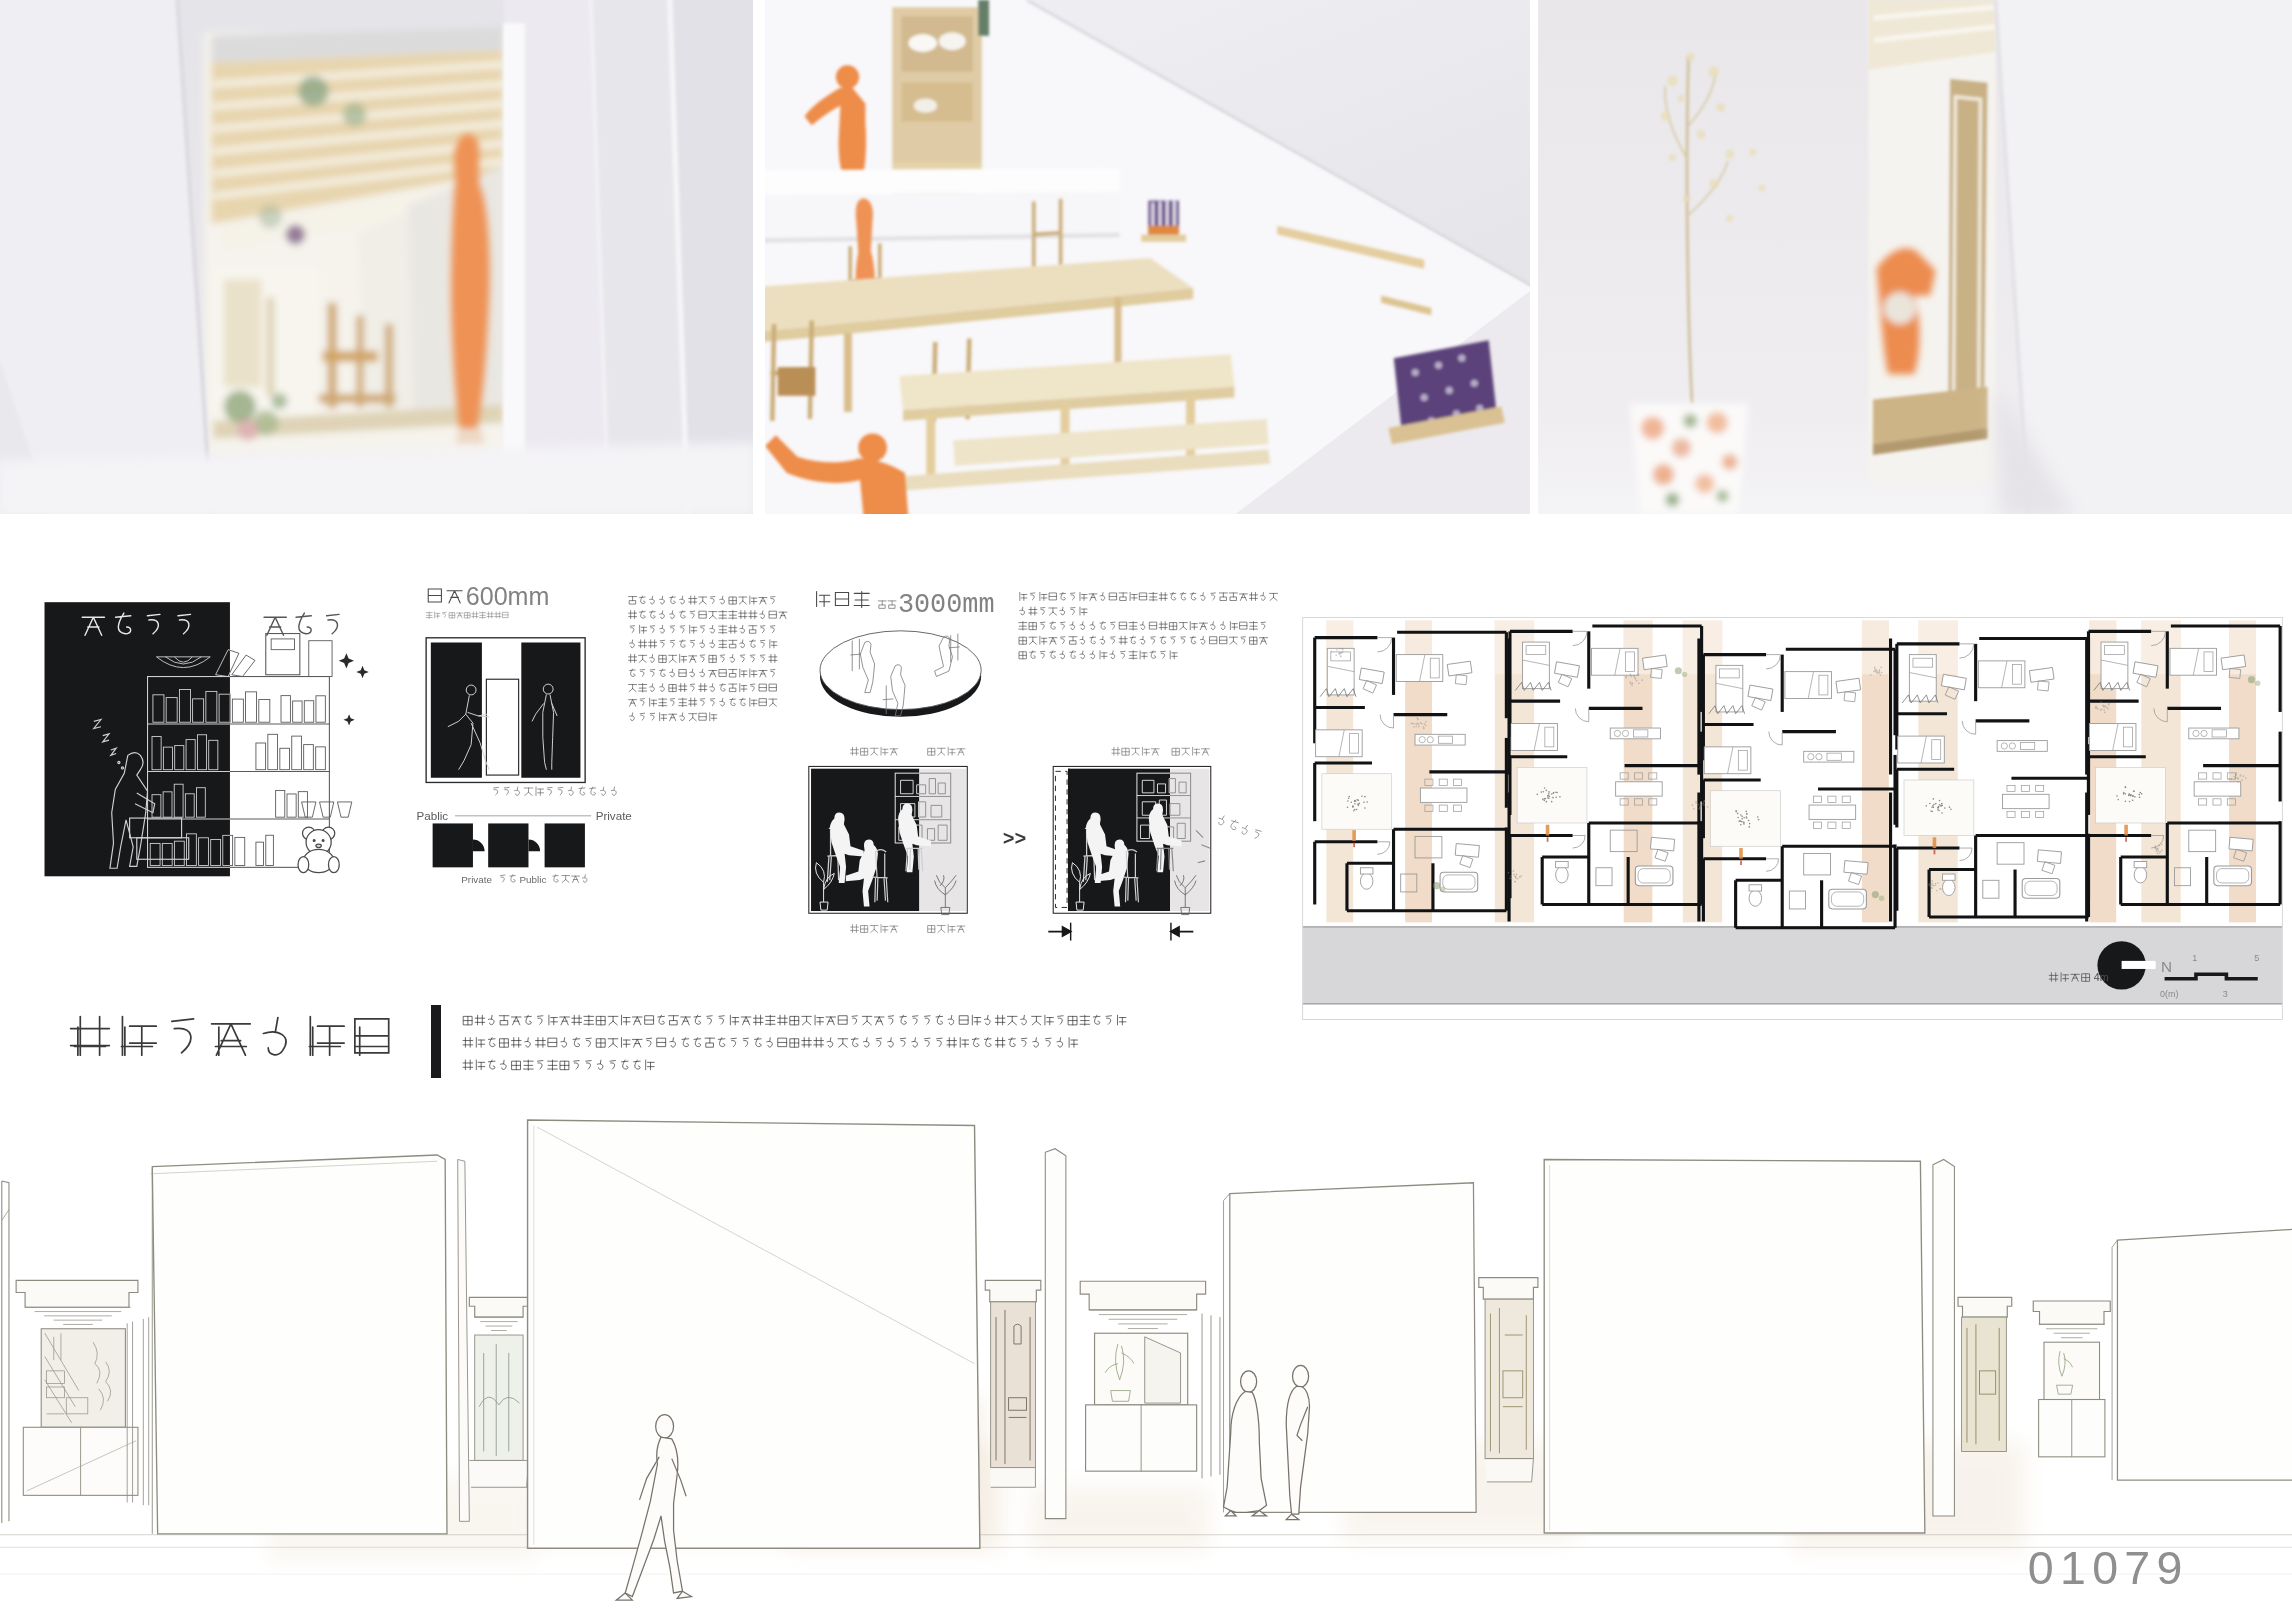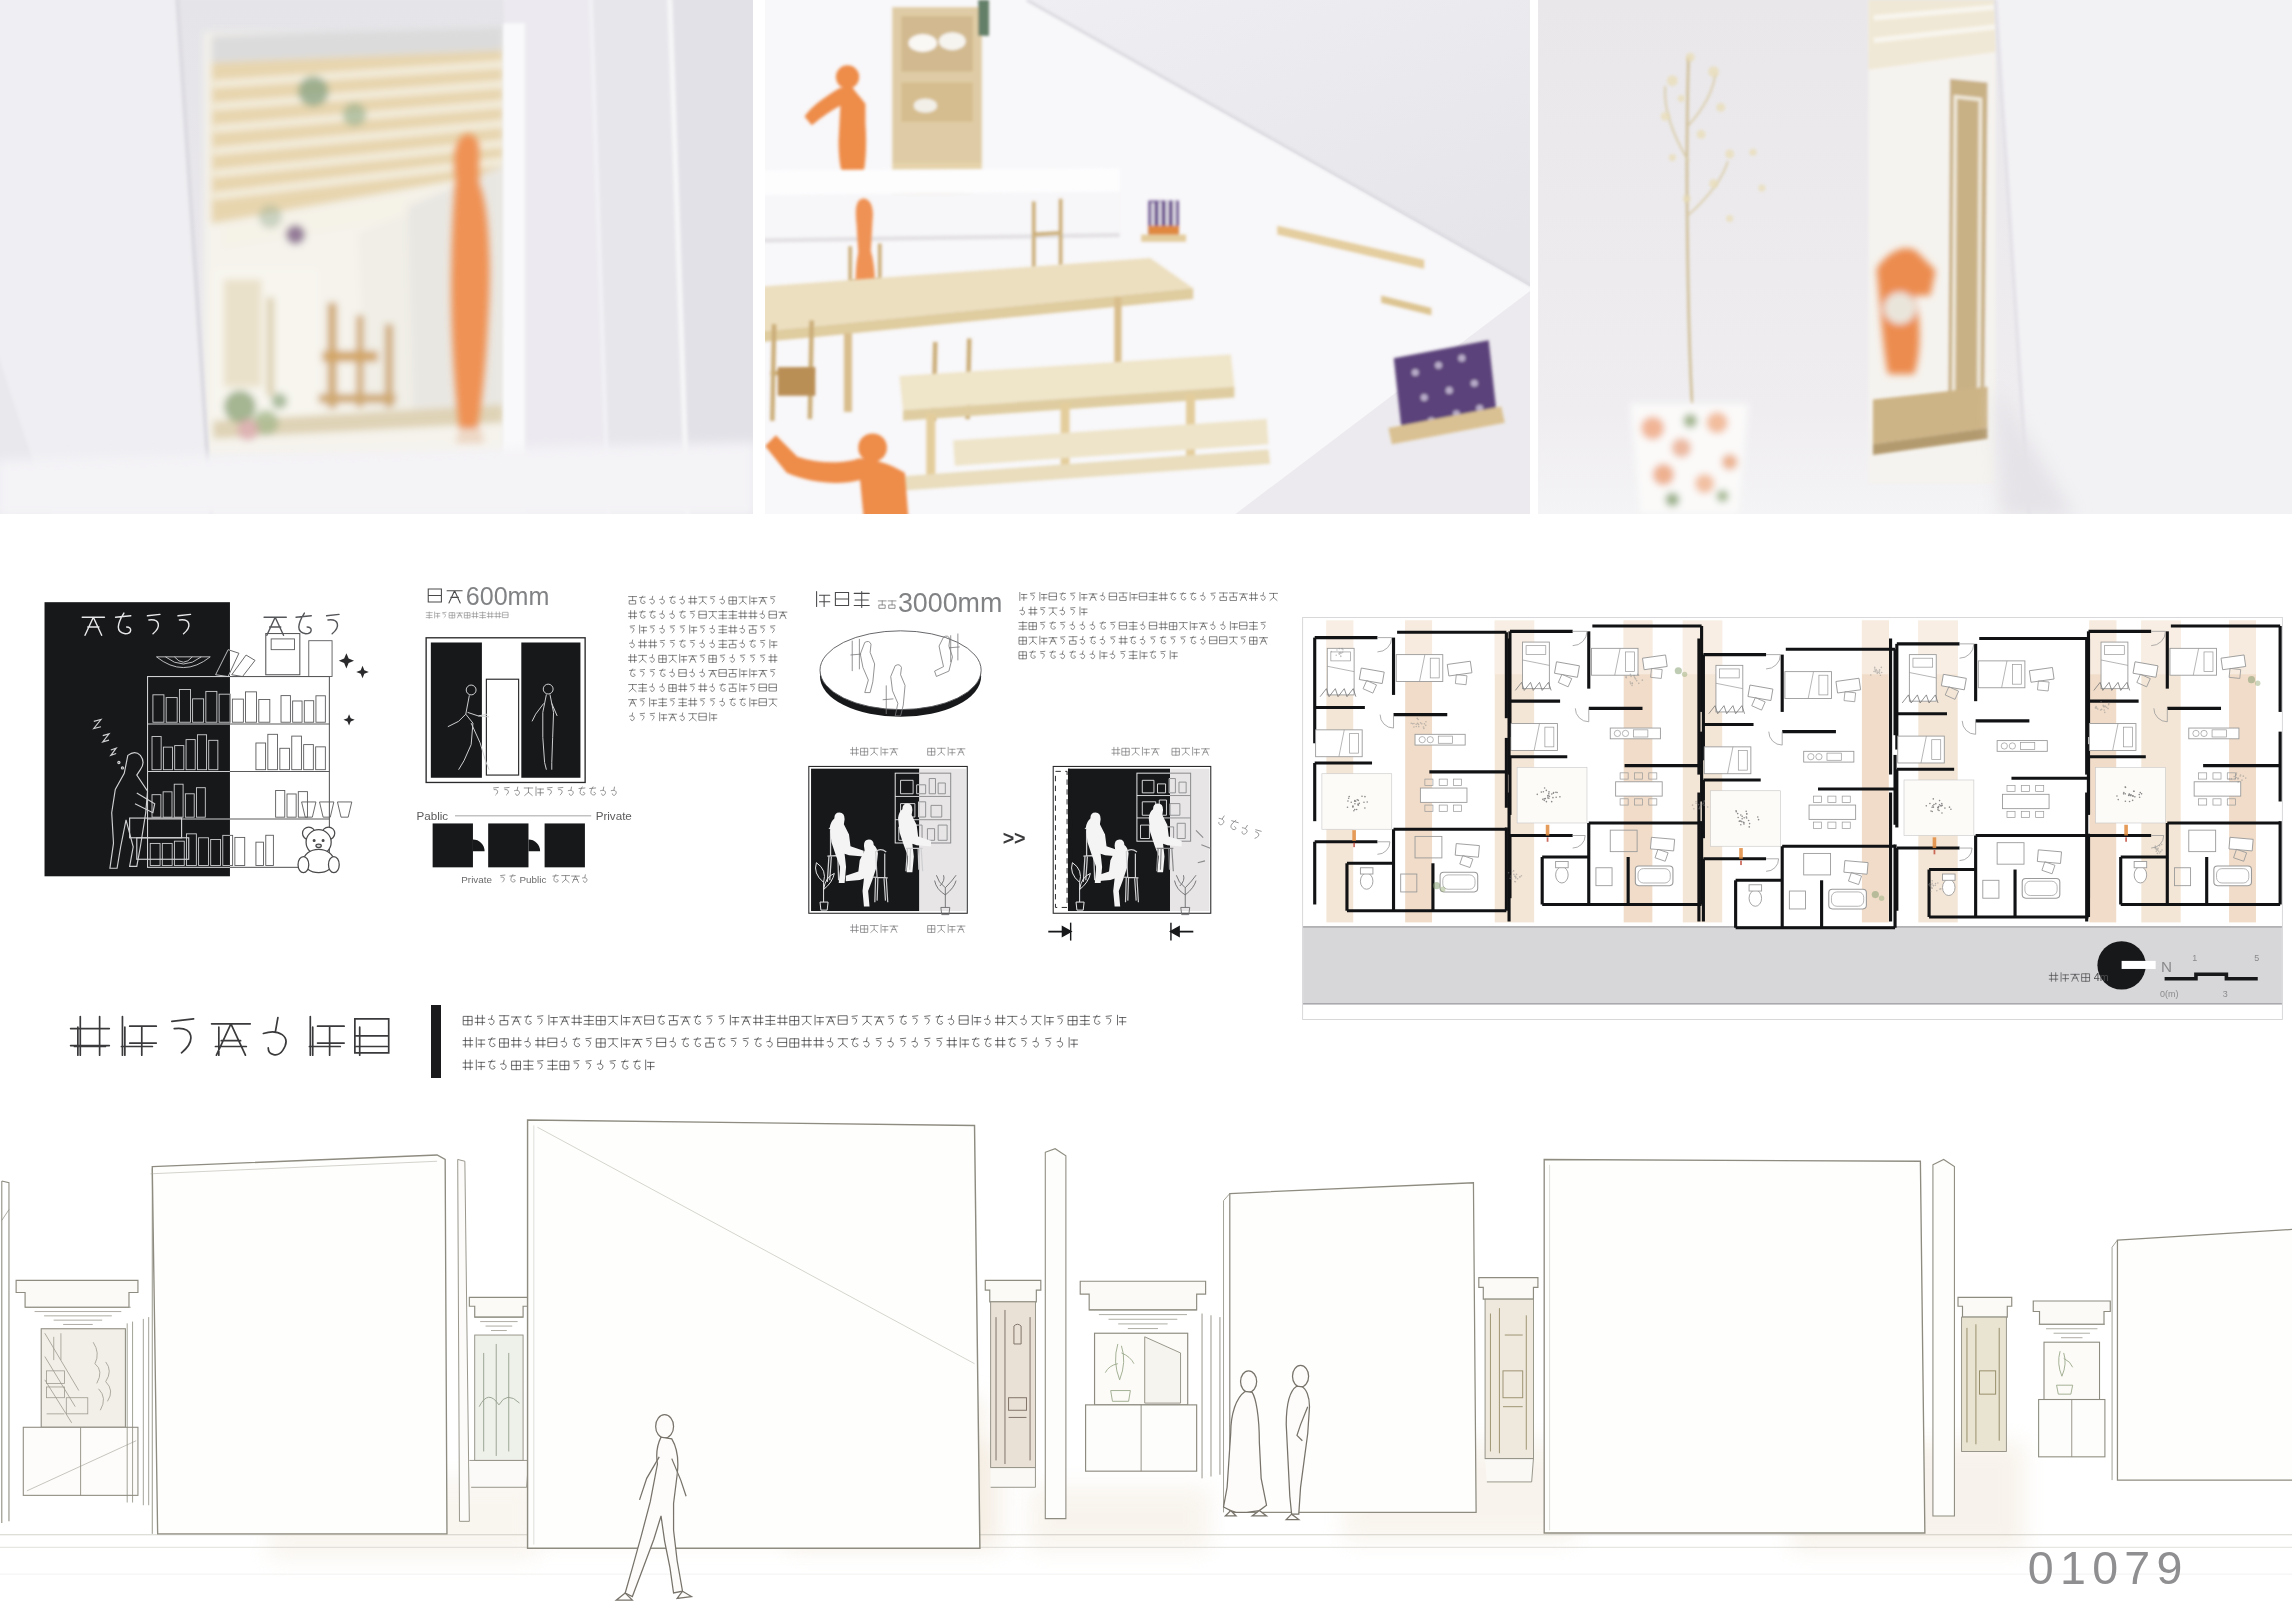--- a/index.html
+++ b/index.html
@@ -447,21 +447,21 @@
         <path d="M8.8 43.8 L13.8 43.3 M9.4 45.5 C 13.8 45.0, 14.4 48.3, 11.0 51.1 M19.4 42.7 L19.4 51.7 M21.1 45.0 L27.3 45.0 M21.1 48.9 L27.3 48.9 M23.9 45.0 L23.9 51.7 M31.2 43.8 L36.2 43.3 M31.8 45.5 C 36.2 45.0, 36.8 48.3, 33.4 51.1 M45.2 42.9 L44.6 46.1 M41.8 46.6 C 45.2 45.5, 48.6 47.2, 46.3 50.6 C 45.2 52.2, 43.0 51.7, 43.0 50.0 M53.6 43.8 L58.6 43.3 M54.2 45.5 C 58.6 45.0, 59.2 48.3, 55.8 51.1 M64.8 43.8 L69.8 43.3 M65.4 45.5 C 69.8 45.0, 70.4 48.3, 67.0 51.1 M75.4 42.7 L75.4 51.7 M77.1 45.0 L83.3 45.0 M77.1 48.9 L83.3 48.9 M79.9 45.0 L79.9 51.7 M87.2 43.8 L92.2 43.3 M87.8 45.5 C 92.2 45.0, 92.8 48.3, 89.4 51.1 M101.2 42.9 L100.6 46.1 M97.8 46.6 C 101.2 45.5, 104.6 47.2, 102.3 50.6 C 101.2 52.2, 99.0 51.7, 99.0 50.0 M107.9 43.8 L116.9 43.8 M108.5 47.8 L116.3 47.8 M107.9 51.1 L116.9 51.1 M112.4 42.7 L112.4 52.2 M121.4 42.7 L121.4 51.7 M125.8 42.7 L125.8 51.7 M119.1 45.5 L128.1 45.5 M119.1 49.4 L128.1 49.4 M134.8 42.9 L134.2 46.1 M131.4 46.6 C 134.8 45.5, 138.2 47.2, 135.9 50.6 C 134.8 52.2, 132.6 51.7, 132.6 50.0 M141.5 43.3 L150.5 43.3 M146.0 43.3 L146.0 47.8 M142.6 47.8 L149.4 47.8 L149.4 51.7 L142.6 51.7 Z M154.4 43.8 L159.4 43.3 M155.0 45.5 C 159.4 45.0, 160.0 48.3, 156.6 51.1 M165.6 43.8 L170.6 43.3 M166.2 45.5 C 170.6 45.0, 171.2 48.3, 167.8 51.1" stroke="#414143" stroke-width="0.7" fill="none" stroke-linecap="round"></path>
         <path d="M11.6 59.2 L11.0 62.4 M8.2 62.9 C 11.6 61.8, 15.0 63.5, 12.7 66.9 C 11.6 68.5, 9.4 68.0, 9.4 66.3 M20.6 59.0 L20.6 68.0 M25.0 59.0 L25.0 68.0 M18.3 61.8 L27.3 61.8 M18.3 65.7 L27.3 65.7 M31.8 59.0 L31.8 68.0 M36.2 59.0 L36.2 68.0 M29.5 61.8 L38.5 61.8 M29.5 65.7 L38.5 65.7 M42.4 60.1 L47.4 59.6 M43.0 61.8 C 47.4 61.3, 48.0 64.6, 44.6 67.4 M53.6 60.1 L58.6 59.6 M54.2 61.8 C 58.6 61.3, 59.2 64.6, 55.8 67.4 M64.2 60.7 L70.4 60.1 M67.6 59.0 C 64.8 63.5, 64.2 66.9, 68.2 67.4 C 71.0 67.4, 71.0 64.6, 68.7 64.6 M76.0 60.1 L81.0 59.6 M76.6 61.8 C 81.0 61.3, 81.6 64.6, 78.2 67.4 M90.0 59.2 L89.4 62.4 M86.6 62.9 C 90.0 61.8, 93.4 63.5, 91.1 66.9 C 90.0 68.5, 87.8 68.0, 87.8 66.3 M101.2 59.2 L100.6 62.4 M97.8 62.9 C 101.2 61.8, 104.6 63.5, 102.3 66.9 C 101.2 68.5, 99.0 68.0, 99.0 66.3 M107.9 60.1 L116.9 60.1 M108.5 64.1 L116.3 64.1 M107.9 67.4 L116.9 67.4 M112.4 59.0 L112.4 68.5 M119.1 59.6 L128.1 59.6 M123.6 59.6 L123.6 64.1 M120.2 64.1 L127.0 64.1 L127.0 68.0 L120.2 68.0 Z M134.8 59.2 L134.2 62.4 M131.4 62.9 C 134.8 61.8, 138.2 63.5, 135.9 66.9 C 134.8 68.5, 132.6 68.0, 132.6 66.3 M142.6 60.7 L148.8 60.1 M146.0 59.0 C 143.2 63.5, 142.6 66.9, 146.6 67.4 C 149.4 67.4, 149.4 64.6, 147.1 64.6 M154.4 60.1 L159.4 59.6 M155.0 61.8 C 159.4 61.3, 160.0 64.6, 156.6 67.4 M165.0 59.0 L165.0 68.0 M166.7 61.3 L172.9 61.3 M166.7 65.2 L172.9 65.2 M169.5 61.3 L169.5 68.0" stroke="#414143" stroke-width="0.7" fill="none" stroke-linecap="round"></path>
         <path d="M9.4 75.3 L9.4 84.3 M13.8 75.3 L13.8 84.3 M7.1 78.1 L16.1 78.1 M7.1 82.0 L16.1 82.0 M18.3 76.4 L27.3 76.4 M22.8 76.4 L22.8 80.9 M22.8 80.9 L18.9 84.3 M22.8 80.9 L26.7 84.3 M34.0 75.5 L33.4 78.7 M30.6 79.2 C 34.0 78.1, 37.4 79.8, 35.1 83.2 C 34.0 84.8, 31.8 84.3, 31.8 82.6 M41.3 76.4 L49.1 76.4 L49.1 84.3 L41.3 84.3 Z M45.2 76.4 L45.2 84.3 M41.3 80.4 L49.1 80.4 M51.9 76.4 L60.9 76.4 M56.4 76.4 L56.4 80.9 M56.4 80.9 L52.5 84.3 M56.4 80.9 L60.3 84.3 M64.2 75.3 L64.2 84.3 M65.9 77.6 L72.1 77.6 M65.9 81.5 L72.1 81.5 M68.7 77.6 L68.7 84.3 M74.3 77.0 L83.3 77.0 M78.8 77.0 L75.4 84.3 M78.8 77.0 L82.2 84.3 M76.6 80.9 L81.0 80.9 M87.2 76.4 L92.2 75.9 M87.8 78.1 C 92.2 77.6, 92.8 80.9, 89.4 83.7 M97.3 76.4 L105.1 76.4 L105.1 84.3 L97.3 84.3 Z M101.2 76.4 L101.2 84.3 M97.3 80.4 L105.1 80.4 M109.6 76.4 L114.6 75.9 M110.2 78.1 C 114.6 77.6, 115.2 80.9, 111.8 83.7 M123.6 75.5 L123.0 78.7 M120.2 79.2 C 123.6 78.1, 127.0 79.8, 124.7 83.2 C 123.6 84.8, 121.4 84.3, 121.4 82.6 M132.0 76.4 L137.0 75.9 M132.6 78.1 C 137.0 77.6, 137.6 80.9, 134.2 83.7 M143.2 76.4 L148.2 75.9 M143.8 78.1 C 148.2 77.6, 148.8 80.9, 145.4 83.7 M154.4 76.4 L159.4 75.9 M155.0 78.1 C 159.4 77.6, 160.0 80.9, 156.6 83.7 M166.2 75.3 L166.2 84.3 M170.6 75.3 L170.6 84.3 M163.9 78.1 L172.9 78.1 M163.9 82.0 L172.9 82.0" stroke="#414143" stroke-width="0.7" fill="none" stroke-linecap="round"></path>
         <path d="M8.2 93.3 L14.4 92.7 M11.6 91.6 C 8.8 96.1, 8.2 99.5, 12.2 100.0 C 15.0 100.0, 15.0 97.2, 12.7 97.2 M20.0 92.7 L25.0 92.2 M20.6 94.4 C 25.0 93.9, 25.6 97.2, 22.2 100.0 M31.2 92.7 L36.2 92.2 M31.8 94.4 C 36.2 93.9, 36.8 97.2, 33.4 100.0 M41.8 93.3 L48.0 92.7 M45.2 91.6 C 42.4 96.1, 41.8 99.5, 45.8 100.0 C 48.6 100.0, 48.6 97.2, 46.3 97.2 M56.4 91.8 L55.8 95.0 M53.0 95.5 C 56.4 94.4, 59.8 96.1, 57.5 99.5 C 56.4 101.1, 54.2 100.6, 54.2 98.9 M63.7 92.2 L71.5 92.2 L71.5 100.0 L63.7 100.0 Z M63.7 96.1 L71.5 96.1 M78.8 91.8 L78.2 95.0 M75.4 95.5 C 78.8 94.4, 82.2 96.1, 79.9 99.5 C 78.8 101.1, 76.6 100.6, 76.6 98.9 M90.0 91.8 L89.4 95.0 M86.6 95.5 C 90.0 94.4, 93.4 96.1, 91.1 99.5 C 90.0 101.1, 87.8 100.6, 87.8 98.9 M96.7 93.3 L105.7 93.3 M101.2 93.3 L97.8 100.6 M101.2 93.3 L104.6 100.6 M99.0 97.2 L103.4 97.2 M108.5 92.2 L116.3 92.2 L116.3 100.0 L108.5 100.0 Z M108.5 96.1 L116.3 96.1 M119.1 92.2 L128.1 92.2 M123.6 92.2 L123.6 96.7 M120.2 96.7 L127.0 96.7 L127.0 100.6 L120.2 100.6 Z M131.4 91.6 L131.4 100.6 M133.1 93.9 L139.3 93.9 M133.1 97.8 L139.3 97.8 M135.9 93.9 L135.9 100.6 M142.6 91.6 L142.6 100.6 M144.3 93.9 L150.5 93.9 M144.3 97.8 L150.5 97.8 M147.1 93.9 L147.1 100.6 M152.7 93.3 L161.7 93.3 M157.2 93.3 L153.8 100.6 M157.2 93.3 L160.6 100.6 M155.0 97.2 L159.4 97.2 M165.6 92.7 L170.6 92.2 M166.2 94.4 C 170.6 93.9, 171.2 97.2, 167.8 100.0" stroke="#414143" stroke-width="0.7" fill="none" stroke-linecap="round"></path>
         <path d="M7.1 109.0 L16.1 109.0 M11.6 109.0 L11.6 113.5 M11.6 113.5 L7.7 116.9 M11.6 113.5 L15.5 116.9 M18.3 109.0 L27.3 109.0 M18.9 113.0 L26.7 113.0 M18.3 116.3 L27.3 116.3 M22.8 107.9 L22.8 117.4 M34.0 108.1 L33.4 111.3 M30.6 111.8 C 34.0 110.7, 37.4 112.4, 35.1 115.8 C 34.0 117.4, 31.8 116.9, 31.8 115.2 M45.2 108.1 L44.6 111.3 M41.8 111.8 C 45.2 110.7, 48.6 112.4, 46.3 115.8 C 45.2 117.4, 43.0 116.9, 43.0 115.2 M52.5 109.0 L60.3 109.0 L60.3 116.9 L52.5 116.9 Z M56.4 109.0 L56.4 116.9 M52.5 113.0 L60.3 113.0 M65.4 107.9 L65.4 116.9 M69.8 107.9 L69.8 116.9 M63.1 110.7 L72.1 110.7 M63.1 114.6 L72.1 114.6 M76.0 109.0 L81.0 108.5 M76.6 110.7 C 81.0 110.2, 81.6 113.5, 78.2 116.3 M87.8 107.9 L87.8 116.9 M92.2 107.9 L92.2 116.9 M85.5 110.7 L94.5 110.7 M85.5 114.6 L94.5 114.6 M101.2 108.1 L100.6 111.3 M97.8 111.8 C 101.2 110.7, 104.6 112.4, 102.3 115.8 C 101.2 117.4, 99.0 116.9, 99.0 115.2 M109.0 109.6 L115.2 109.0 M112.4 107.9 C 109.6 112.4, 109.0 115.8, 113.0 116.3 C 115.8 116.3, 115.8 113.5, 113.5 113.5 M119.1 108.5 L128.1 108.5 M123.6 108.5 L123.6 113.0 M120.2 113.0 L127.0 113.0 L127.0 116.9 L120.2 116.9 Z M131.4 107.9 L131.4 116.9 M133.1 110.2 L139.3 110.2 M133.1 114.1 L139.3 114.1 M135.9 110.2 L135.9 116.9 M143.2 109.0 L148.2 108.5 M143.8 110.7 C 148.2 110.2, 148.8 113.5, 145.4 116.3 M153.3 108.5 L161.1 108.5 L161.1 116.3 L153.3 116.3 Z M153.3 112.4 L161.1 112.4 M164.5 108.5 L172.3 108.5 L172.3 116.3 L164.5 116.3 Z M164.5 112.4 L172.3 112.4" stroke="#414143" stroke-width="0.7" fill="none" stroke-linecap="round"></path>
         <path d="M7.1 125.9 L16.1 125.9 M11.6 125.9 L8.2 133.2 M11.6 125.9 L15.0 133.2 M9.4 129.8 L13.8 129.8 M20.0 125.3 L25.0 124.8 M20.6 127.0 C 25.0 126.5, 25.6 129.8, 22.2 132.6 M30.6 124.2 L30.6 133.2 M32.3 126.5 L38.5 126.5 M32.3 130.4 L38.5 130.4 M35.1 126.5 L35.1 133.2 M40.7 125.3 L49.7 125.3 M41.3 129.3 L49.1 129.3 M40.7 132.6 L49.7 132.6 M45.2 124.2 L45.2 133.7 M53.6 125.3 L58.6 124.8 M54.2 127.0 C 58.6 126.5, 59.2 129.8, 55.8 132.6 M63.1 125.3 L72.1 125.3 M63.7 129.3 L71.5 129.3 M63.1 132.6 L72.1 132.6 M67.6 124.2 L67.6 133.7 M76.6 124.2 L76.6 133.2 M81.0 124.2 L81.0 133.2 M74.3 127.0 L83.3 127.0 M74.3 130.9 L83.3 130.9 M87.2 125.3 L92.2 124.8 M87.8 127.0 C 92.2 126.5, 92.8 129.8, 89.4 132.6 M98.4 125.3 L103.4 124.8 M99.0 127.0 C 103.4 126.5, 104.0 129.8, 100.6 132.6 M112.4 124.4 L111.8 127.6 M109.0 128.1 C 112.4 127.0, 115.8 128.7, 113.5 132.1 C 112.4 133.7, 110.2 133.2, 110.2 131.5 M120.2 125.9 L126.4 125.3 M123.6 124.2 C 120.8 128.7, 120.2 132.1, 124.2 132.6 C 127.0 132.6, 127.0 129.8, 124.7 129.8 M131.4 125.9 L137.6 125.3 M134.8 124.2 C 132.0 128.7, 131.4 132.1, 135.4 132.6 C 138.2 132.6, 138.2 129.8, 135.9 129.8 M142.6 124.2 L142.6 133.2 M144.3 126.5 L150.5 126.5 M144.3 130.4 L150.5 130.4 M147.1 126.5 L147.1 133.2 M153.3 124.8 L161.1 124.8 L161.1 132.6 L153.3 132.6 Z M153.3 128.7 L161.1 128.7 M163.9 125.3 L172.9 125.3 M168.4 125.3 L168.4 129.8 M168.4 129.8 L164.5 133.2 M168.4 129.8 L172.3 133.2" stroke="#414143" stroke-width="0.7" fill="none" stroke-linecap="round"></path>
         <path d="M11.6 140.7 L11.0 143.9 M8.2 144.4 C 11.6 143.3, 15.0 145.0, 12.7 148.4 C 11.6 150.0, 9.4 149.5, 9.4 147.8 M20.0 141.6 L25.0 141.1 M20.6 143.3 C 25.0 142.8, 25.6 146.1, 22.2 148.9 M31.2 141.6 L36.2 141.1 M31.8 143.3 C 36.2 142.8, 36.8 146.1, 33.4 148.9 M41.8 140.5 L41.8 149.5 M43.5 142.8 L49.7 142.8 M43.5 146.7 L49.7 146.7 M46.3 142.8 L46.3 149.5 M51.9 142.2 L60.9 142.2 M56.4 142.2 L53.0 149.5 M56.4 142.2 L59.8 149.5 M54.2 146.1 L58.6 146.1 M67.6 140.7 L67.0 143.9 M64.2 144.4 C 67.6 143.3, 71.0 145.0, 68.7 148.4 C 67.6 150.0, 65.4 149.5, 65.4 147.8 M74.3 141.6 L83.3 141.6 M78.8 141.6 L78.8 146.1 M78.8 146.1 L74.9 149.5 M78.8 146.1 L82.7 149.5 M86.1 141.1 L93.9 141.1 L93.9 148.9 L86.1 148.9 Z M86.1 145.0 L93.9 145.0 M97.8 140.5 L97.8 149.5 M99.5 142.8 L105.7 142.8 M99.5 146.7 L105.7 146.7 M102.3 142.8 L102.3 149.5" stroke="#414143" stroke-width="0.7" fill="none" stroke-linecap="round"></path>
       </svg>
     </div>
 
-<div class="abs" style="left:802px;top:578px;width:506px;height:376px;">
+<div class="abs" style="left:802px;top:578px;width:506px;height:376px;font-family:Liberation Mono, monospace;">
       <svg width="506" height="376" viewBox="0 0 565 420">
         <path d="M16.2 15.1 L16.2 31.9 M19.4 19.3 L30.9 19.3 M19.4 26.6 L30.9 26.6 M24.6 19.3 L24.6 31.9 M37.2 16.1 L51.9 16.1 L51.9 30.8 L37.2 30.8 Z M37.2 23.5 L51.9 23.5 M58.2 17.2 L75.0 17.2 M59.2 24.6 L73.9 24.6 M58.2 30.8 L75.0 30.8 M66.6 15.1 L66.6 33.0" stroke="#4a4a4c" stroke-width="1.2" fill="none" stroke-linecap="round"></path>
         <path d="M85.1 25.6 L93.9 25.6 M89.5 25.6 L89.5 30.1 M86.2 30.1 L92.8 30.1 L92.8 33.9 L86.2 33.9 Z M96.1 25.6 L104.9 25.6 M100.5 25.6 L100.5 30.1 M97.2 30.1 L103.8 30.1 L103.8 33.9 L97.2 33.9 Z" stroke="#6a6a6c" stroke-width="0.8" fill="none" stroke-linecap="round"></path>
         <text x="107" y="38" font-size="30" fill="#808284">3000mm</text>
         <ellipse cx="110" cy="110" rx="90" ry="45" fill="#17181a"></ellipse>
         <ellipse cx="110" cy="103" rx="90" ry="44" fill="#fff" stroke="#55565a" stroke-width="1"></ellipse>
         <g stroke="#7a7a7c" fill="none" stroke-width="0.9">
 <path d="M56 70 L56 104 M64 68 L64 102 M54 86 L66 85"></path>
 <path d="M70 72 Q75 69 77 74 L76 83 L81 96 L79 116 L76 128 L70 128 L74 114 L68 100 L65 85 Z"></path>
 <path d="M166 64 L166 94 M174 62 L174 92 M164 78 L176 77"></path>

